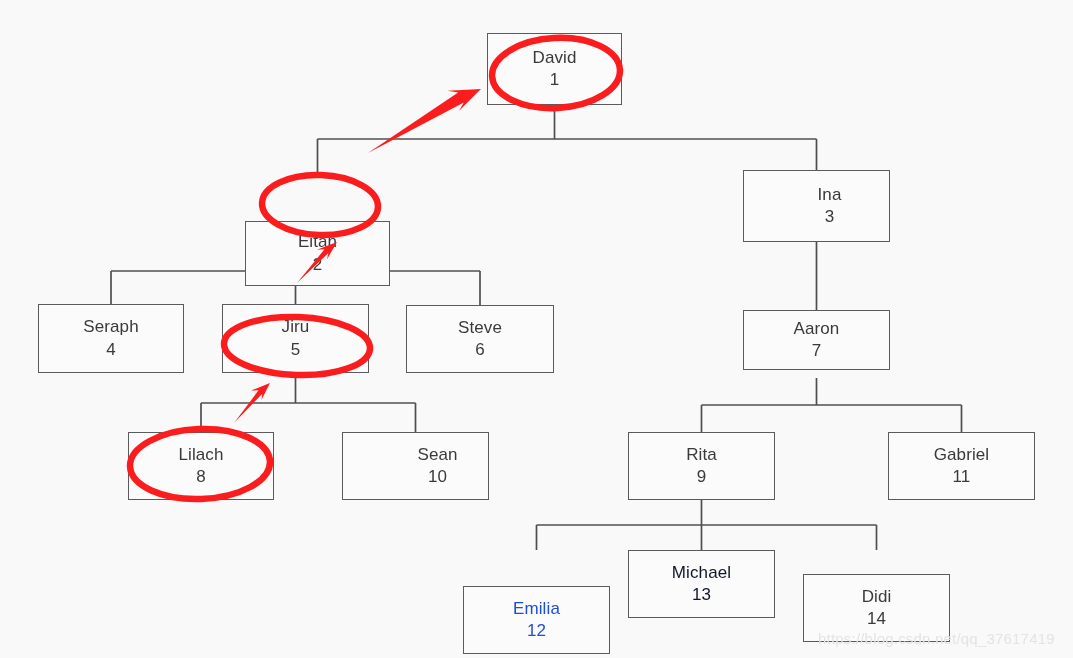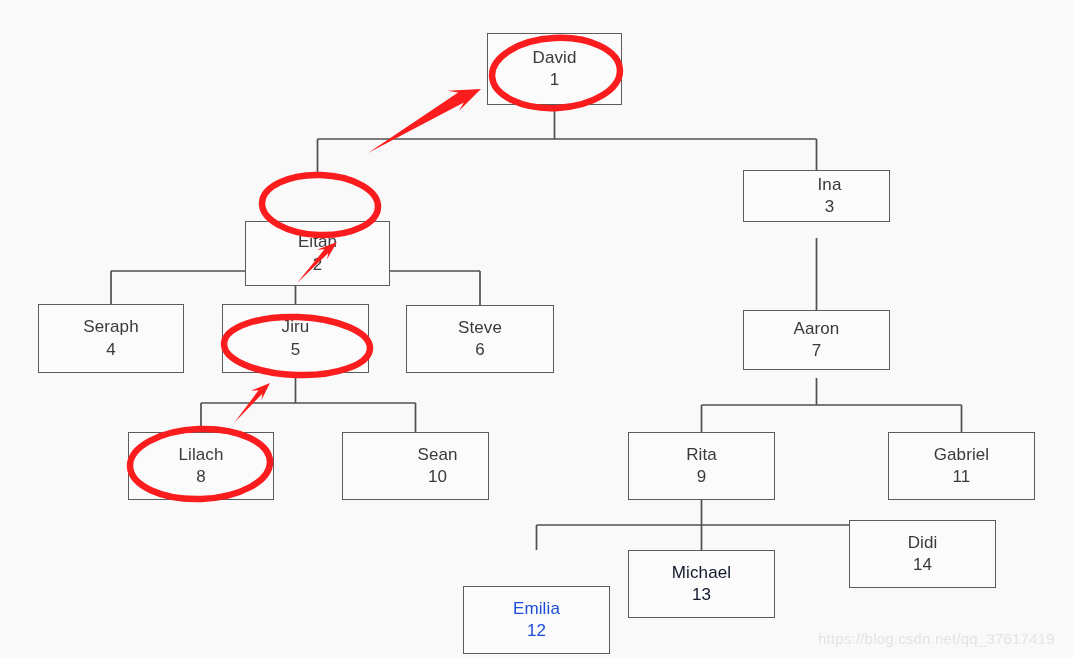--- a/index.html
+++ b/index.html
@@ -92,21 +92,21 @@
 
   <div id="nodes-layer">
       <div class="node" style="left: 487px; top: 33px; width: 135px; height: 72px; border-color: rgb(91, 91, 91); color: rgb(58, 58, 58);">
         <span class="nm">David</span>
         <span class="id">1</span>
       </div>
       <div class="node" style="left: 245px; top: 173px; width: 145px; height: 65px; border-color: rgb(91, 91, 91); color: rgb(58, 58, 58); margin-top: 48px;">
         <span class="nm">Eitan</span>
         <span class="id">2</span>
       </div>
-      <div class="node" style="left: 743px; top: 170px; width: 147px; height: 52px; border-color: rgb(91, 91, 91); color: rgb(58, 58, 58); padding-left: 26px;">
+      <div class="node" style="left: 743px; top: 170px; width: 147px; height: 72px; border-color: rgb(91, 91, 91); color: rgb(58, 58, 58); padding-left: 26px;">
         <span class="nm">Ina</span>
         <span class="id">3</span>
       </div>
       <div class="node" style="left: 38px; top: 304px; width: 146px; height: 69px; border-color: rgb(91, 91, 91); color: rgb(58, 58, 58);">
         <span class="nm">Seraph</span>
         <span class="id">4</span>
       </div>
       <div class="node" style="left: 222px; top: 304px; width: 147px; height: 69px; border-color: rgb(91, 91, 91); color: rgb(58, 58, 58);">
         <span class="nm">Jiru</span>
         <span class="id">5</span>
@@ -136,21 +136,21 @@
         <span class="id">11</span>
       </div>
       <div class="node" style="left: 463px; top: 550px; width: 147px; height: 68px; border-color: rgb(91, 91, 91); color: #1d4ed8; margin-top: 36px;">
         <span class="nm">Emilia</span>
         <span class="id">12</span>
       </div>
       <div class="node" style="left: 628px; top: 550px; width: 147px; height: 68px; border-color: rgb(91, 91, 91); color: #0f172a;">
         <span class="nm">Michael</span>
         <span class="id">13</span>
       </div>
-      <div class="node" style="left: 803px; top: 520px; width: 147px; height: 68px; border-color: rgb(91, 91, 91); color: rgb(58, 58, 58); margin-left: 46px;">
+      <div class="node" style="left: 803px; top: 574px; width: 147px; height: 68px; border-color: rgb(91, 91, 91); color: rgb(58, 58, 58);">
         <span class="nm">Didi</span>
         <span class="id">14</span>
       </div>
     </div>
 
   <svg id="svg-marks" viewBox="0 0 1073 658" xmlns="http://www.w3.org/2000/svg">
     <g id="ellipses-group" fill="none" stroke="#fb1d1d" stroke-width="6.5">
         <ellipse cx="556" cy="73" rx="64" ry="35" transform="rotate(-3 556 73)" stroke="#fb1d1d"></ellipse>
         <ellipse cx="320" cy="205" rx="58" ry="30" transform="rotate(2 320 205)" stroke="#fb1d1d"></ellipse>
         <ellipse cx="297" cy="346" rx="73" ry="29" transform="rotate(2 297 346)" stroke="#fb1d1d"></ellipse>

